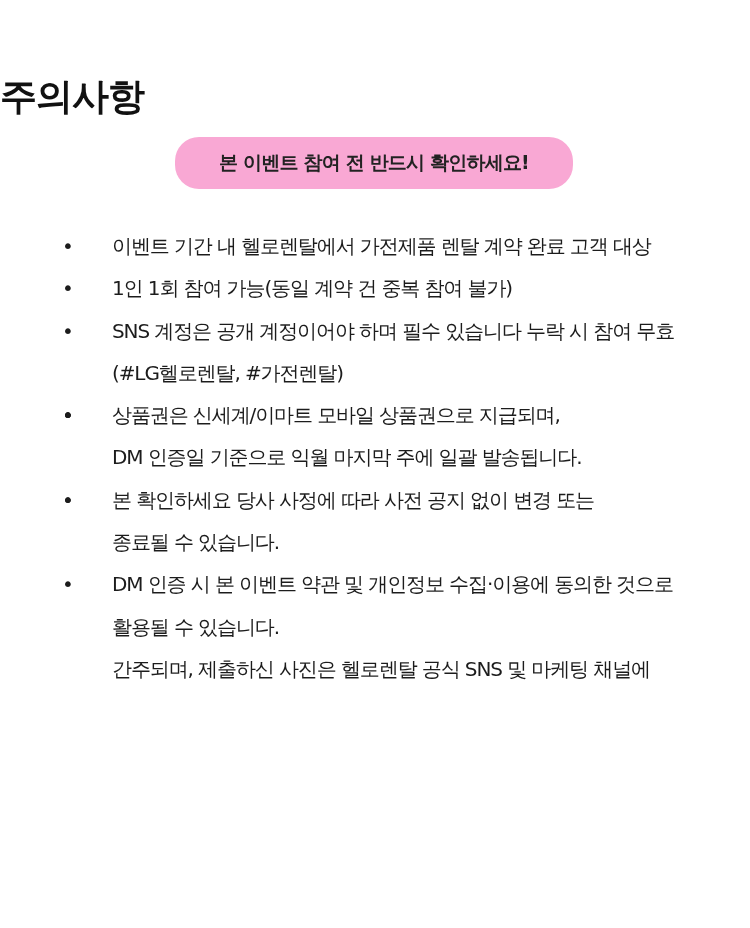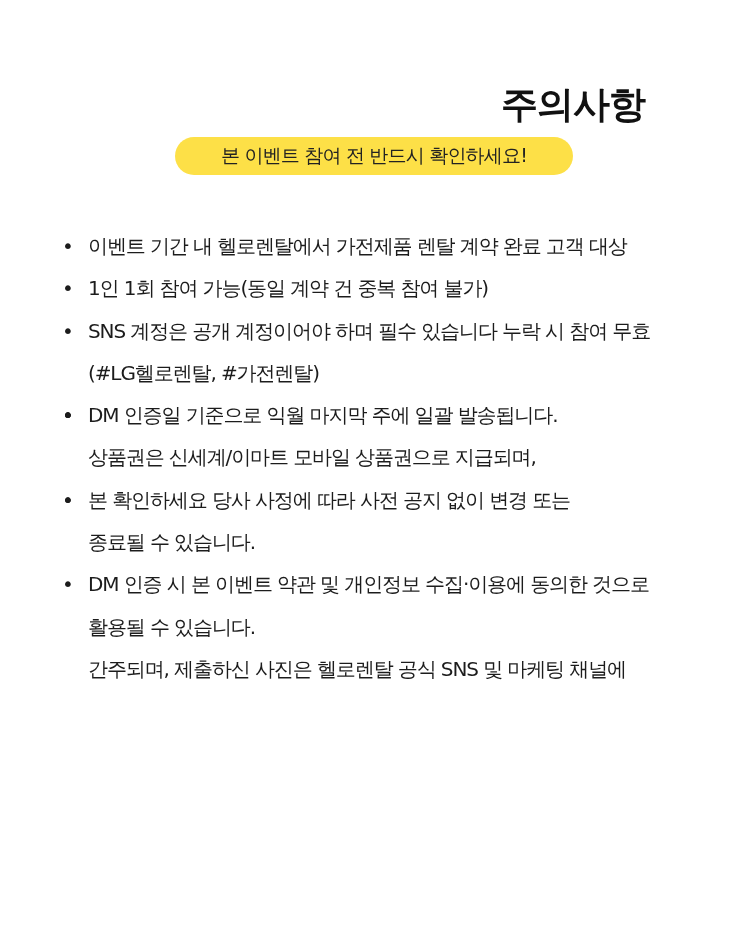--- a/index.html
+++ b/index.html
@@ -13,41 +13,41 @@
       position: relative;
       overflow: hidden;
       font-family: "DejaVu Sans", "Liberation Sans", sans-serif;
       color: #1a1a1a;
     }
     .title {
       position: absolute;
       left: 0;
       top: 72px;
       width: 637px;
-      text-align: right;
+      text-align: left;
       font-size: 37px;
       font-weight: bold;
       letter-spacing: -1px;
       color: #111111;
       line-height: 50px;
-      margin: 8px;
+      margin: 0;
     }
     .pill {
       position: absolute;
       left: 175px;
       top: 137px;
       width: 398px;
-      height: 38px;
+      height: 52px;
       border-radius: 24px;
-      background: #fde047;
+      background: #f9a8d4;
       display: flex;
       align-items: center;
       justify-content: center;
       font-size: 19px;
-      font-weight: normal;
+      font-weight: bold;
       letter-spacing: -0.8px;
       color: #222222;
     }
     .notice-list {
       position: absolute;
       left: 0;
       top: 225px;
       margin: 0;
       padding: 0;
       list-style: none;
@@ -67,20 +67,21 @@
       left: 62px;
       top: 0;
       width: 10px;
       text-align: center;
       font-size: 20px;
       color: #1c1c1c;
     }
     .notice-item .line {
       display: block;
       white-space: nowrap;
+      margin-left: 24px;
     }
   </style>
 </head>
 <body>
 
 <h1 class="title">주의사항</h1>
 
 <div class="pill">
   <span>본 이벤트 참여 전 반드시 확인하세요!</span>
 </div>
@@ -100,22 +101,22 @@
     <span class="line">(#LG헬로렌탈, #가전렌탈)</span>
   </li>
   <li class="notice-item">
     <span class="bullet">•</span>
   </li>
   <li class="notice-item">
     <span class="bullet">•</span>
   </li>
   <li class="notice-item">
     <span class="bullet">•</span>
+    <span class="line">상품권은 신세계/이마트 모바일 상품권으로 지급되며,</span>
     <span class="line">DM 인증일 기준으로 익월 마지막 주에 일괄 발송됩니다.</span>
-    <span class="line">상품권은 신세계/이마트 모바일 상품권으로 지급되며,</span>
   </li>
   <li class="notice-item">
     <span class="bullet">•</span>
   </li>
   <li class="notice-item">
     <span class="bullet">•</span>
     <span class="line">본 확인하세요 당사 사정에 따라 사전 공지 없이 변경 또는</span>
     <span class="line">종료될 수 있습니다.</span>
   </li>
   <li class="notice-item">

